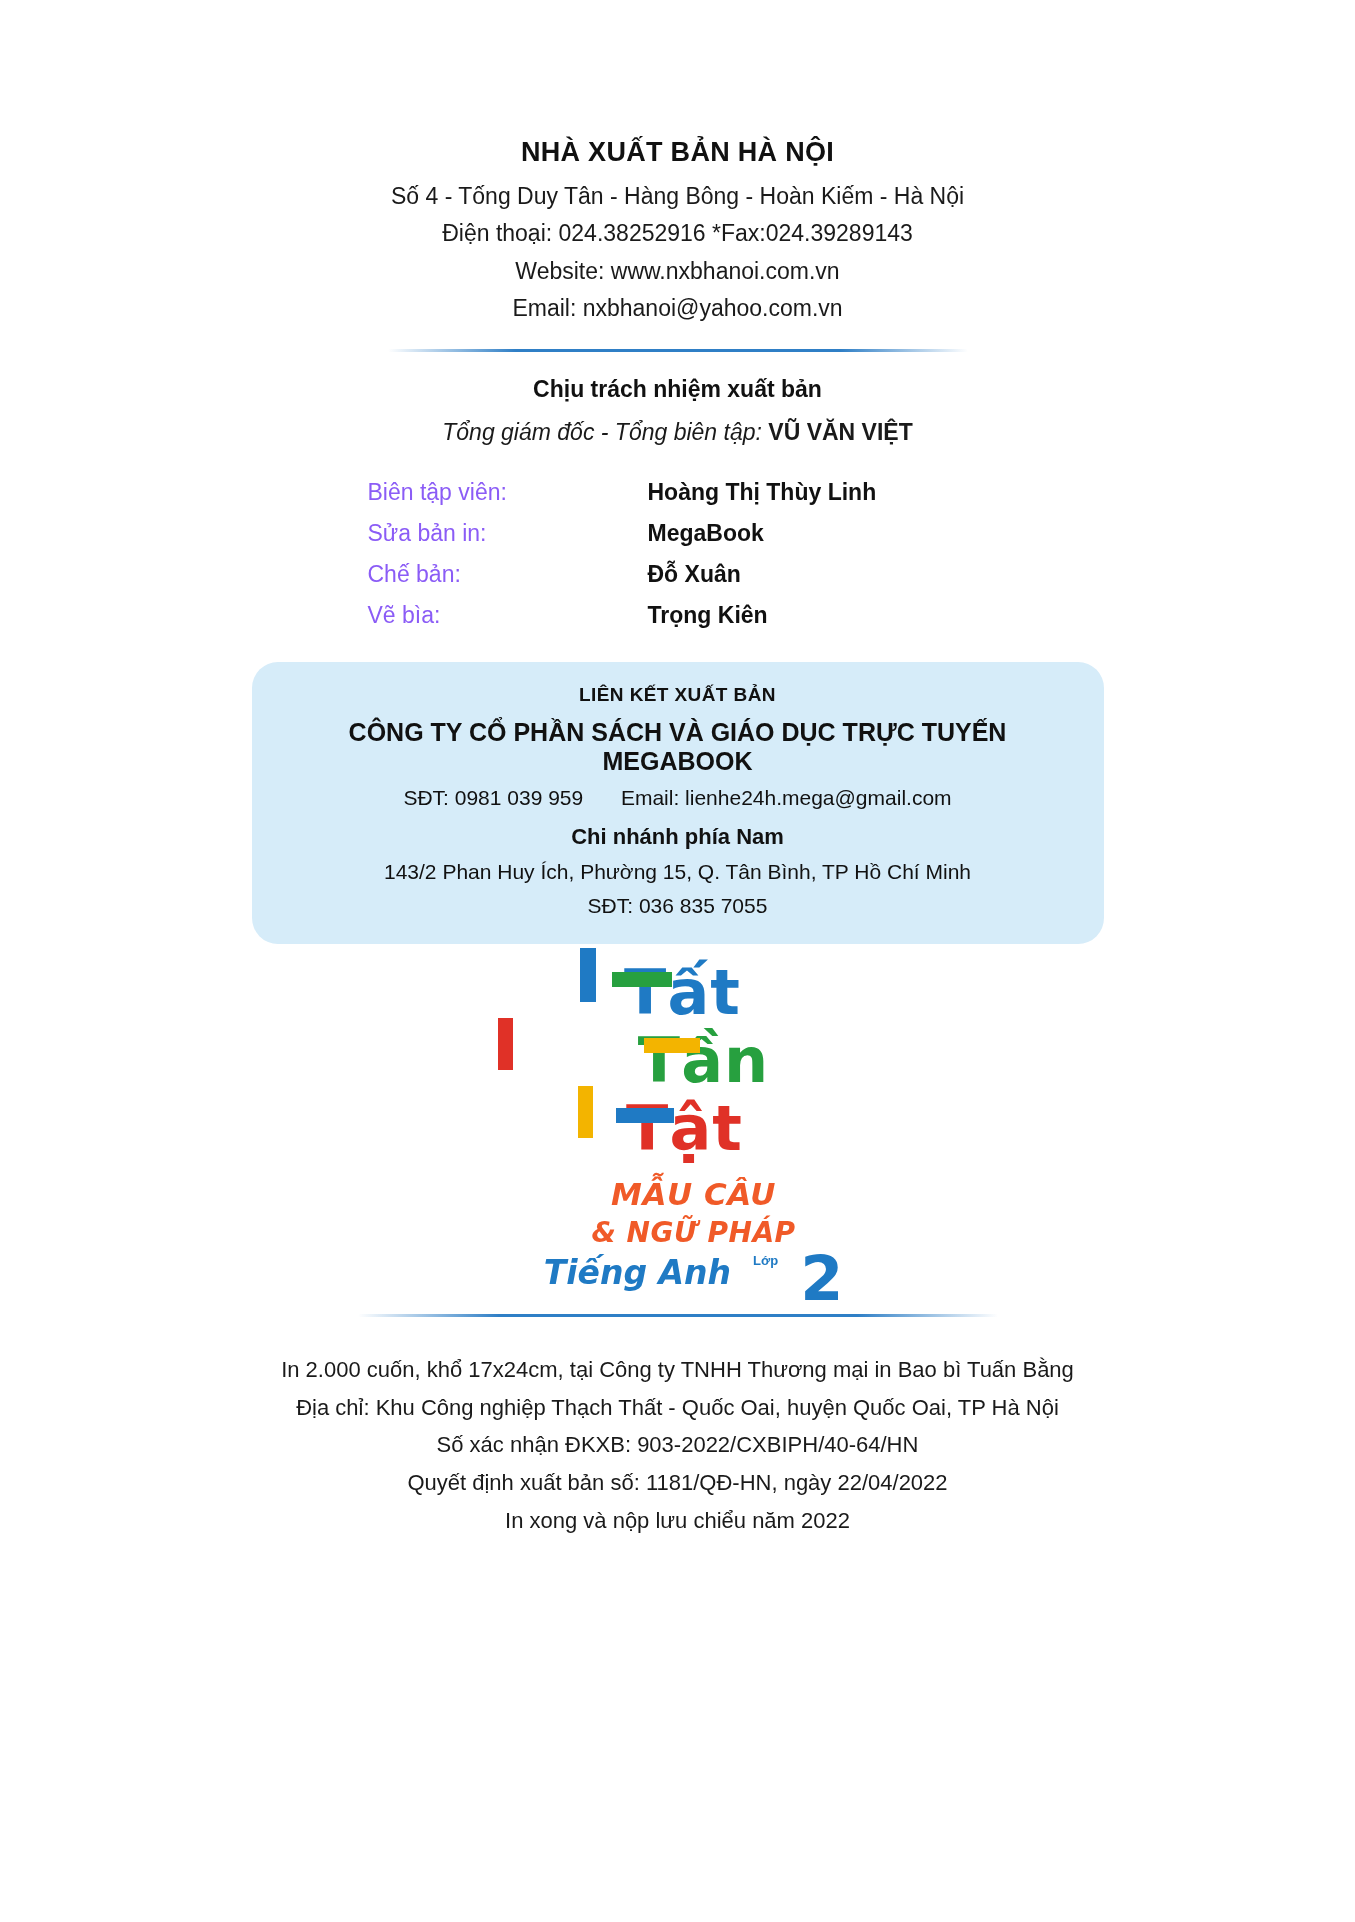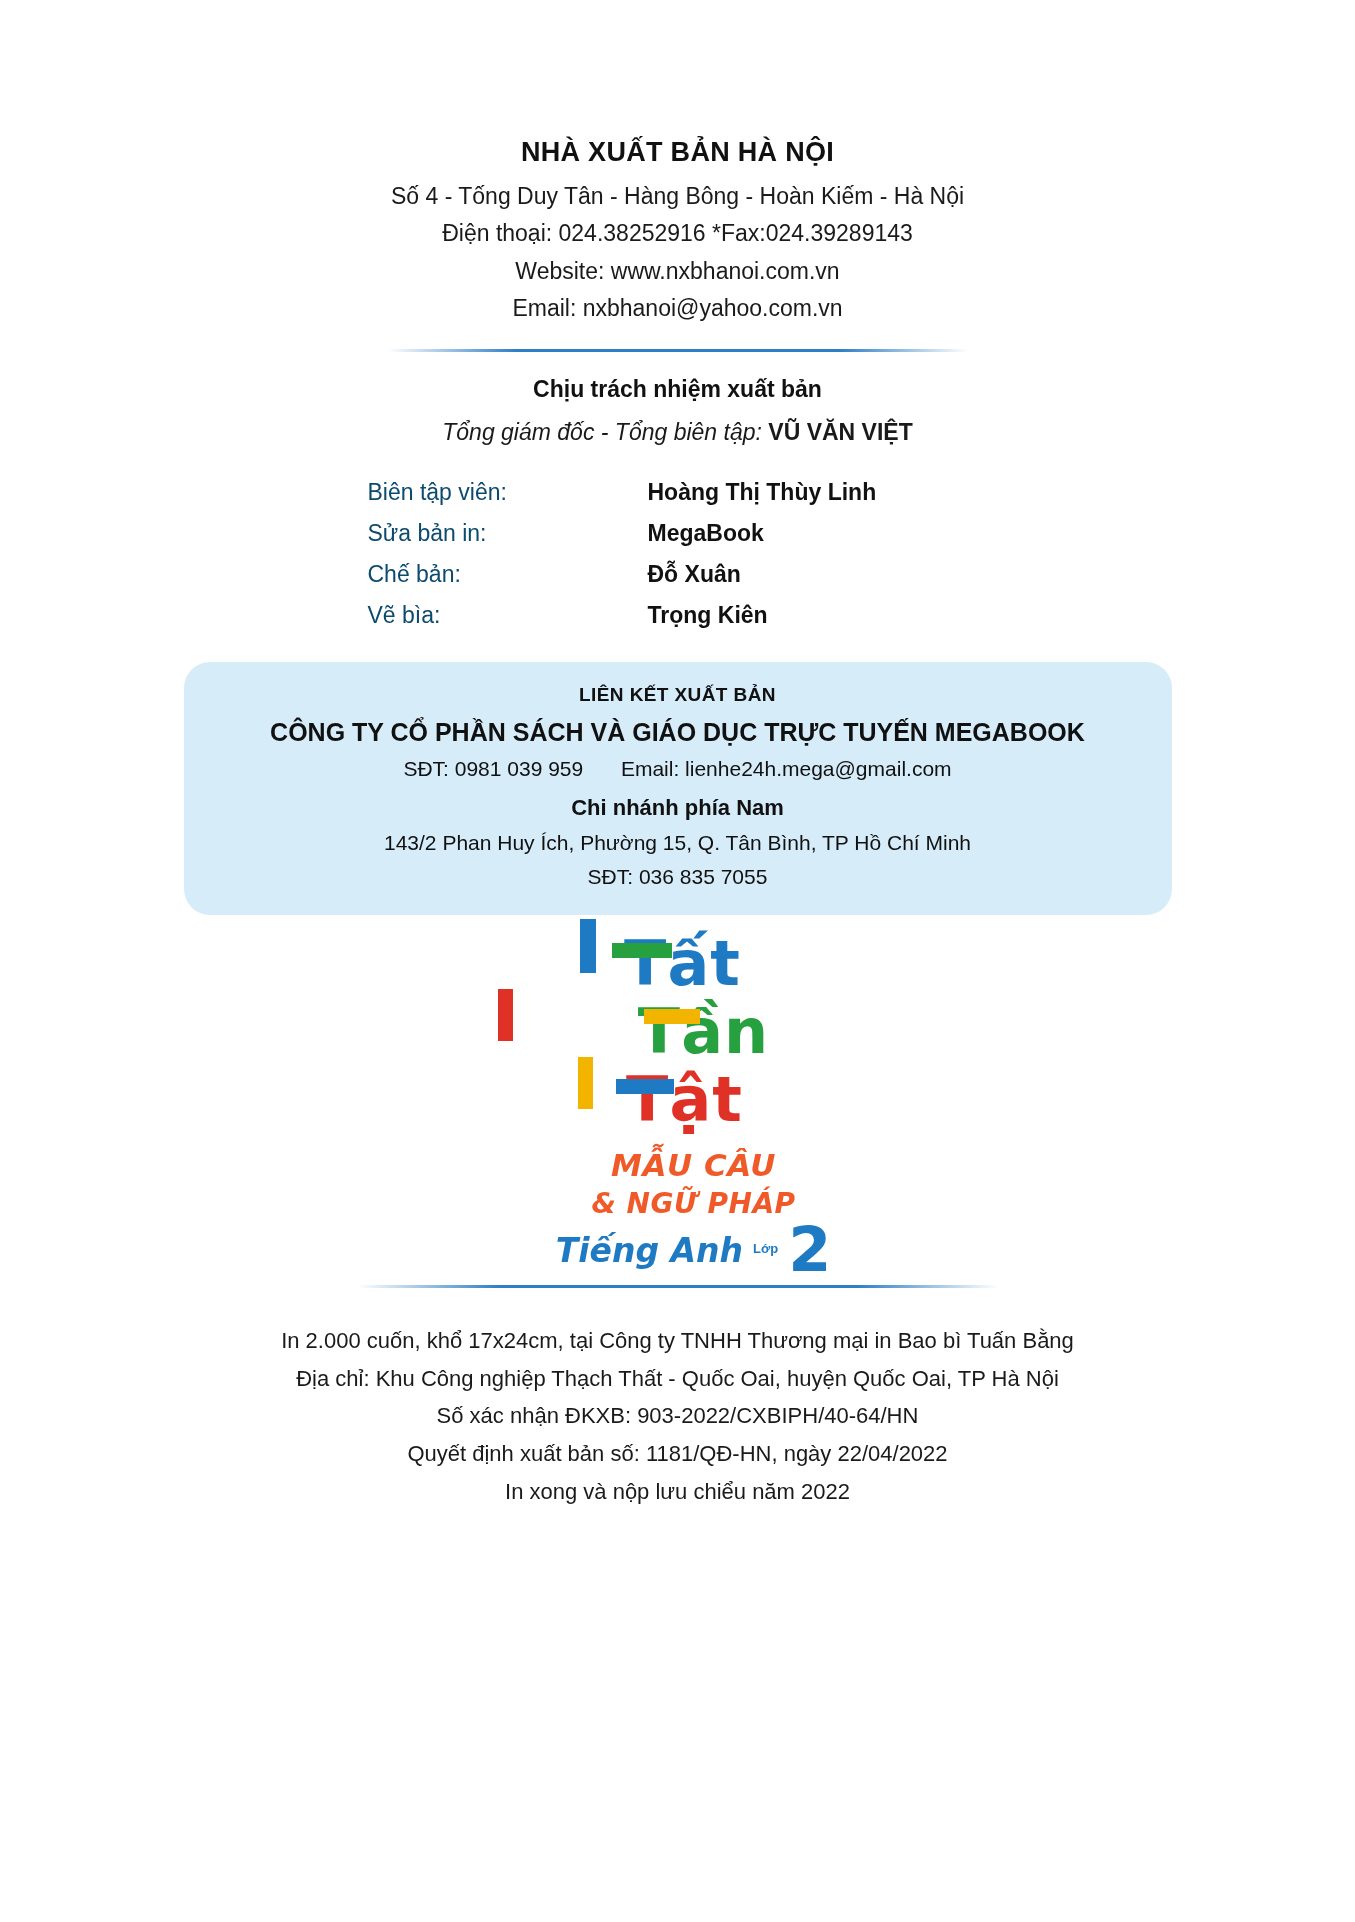--- a/index.html
+++ b/index.html
@@ -85,31 +85,31 @@
     text-align: left;
   }
   .credit-row {
     display: flex;
     font-size: 23px;
     line-height: 1.78;
   }
   .credit-role {
     width: 280px;
     flex: 0 0 280px;
-    color: #0c4a6e;
+    color: #8b5cf6;
   }
   .credit-name {
     font-weight: bold;
     color: #111;
   }
 
   
   .partner {
     margin-top: 26px;
-    width: 988px;
+    width: 852px;
     background: #d6ecf9;
     border-radius: 26px;
     padding: 22px 30px 26px 30px;
     box-sizing: border-box;
     text-align: center;
   }
   .partner-kicker {
     font-size: 19px;
     font-weight: bold;
     letter-spacing: .4px;
@@ -202,23 +202,23 @@
     font-family: "DejaVu Sans", sans-serif;
     font-size: 28px;
     font-weight: bold;
     color: #f05a28;
     font-style: italic;
     letter-spacing: .5px;
   }
   .sub3-row {
     margin-top: 4px;
     display: flex;
-    align-items: center;
+    align-items: flex-start;
     justify-content: center;
-    gap: 10px;
+    gap: 22px;
   }
   .sub3 {
     font-family: "DejaVu Sans", sans-serif;
     font-size: 33px;
     font-weight: bold;
     color: #1f7ac4;
     font-style: italic;
   }
   .grade-mini {
     font-size: 13px;

